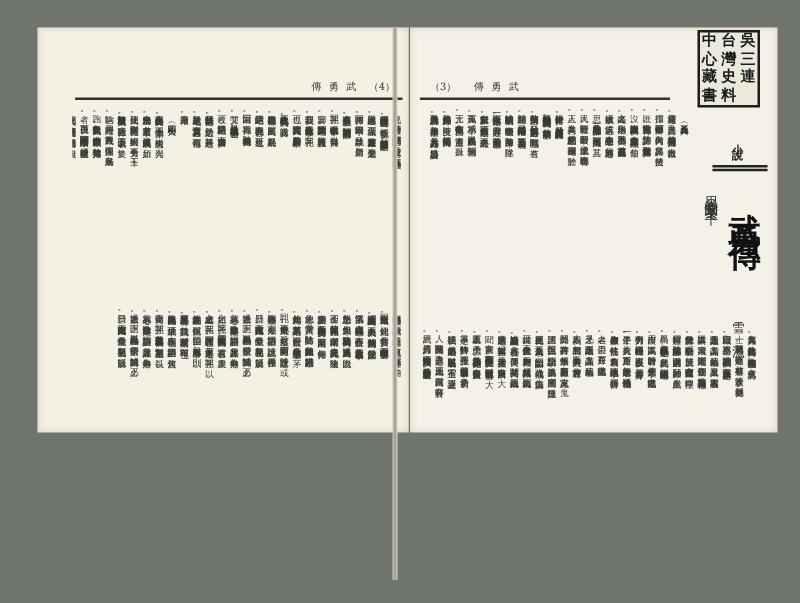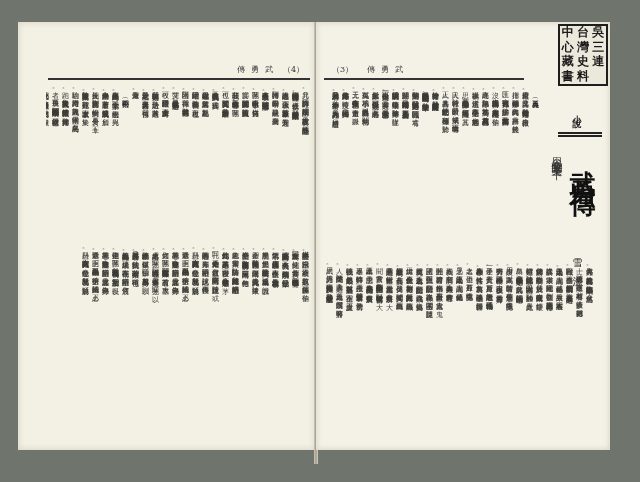--- a/index.html
+++ b/index.html
@@ -4,23 +4,24 @@
   <style>
     html, body { margin: 0; padding: 0; }
     body {
       width: 640px; height: 482px; overflow: hidden;
       background: #6f746c;
       position: relative;
       font-family: "DejaVu Serif", "Liberation Serif", serif;
     }
     .spread { position: absolute; left: 18px; top: 22px; width: 592px; height: 442px; }
     .page {
-      position: absolute; top: 0; height: 428px;
+      position: absolute; top: 0; height: 324px;
       background: #f3f0e4;
       box-shadow: inset 0 0 6px rgba(120,110,90,0.25);
+      margin-left: 12px;
     }
     .page.left { left: 0; width: 297px; }
     .page.right { left: 298px; width: 294px; background: #f4f1e6; }
     .gutter { position: absolute; left: 296px; top: 0; width: 4px; height: 442px; background: linear-gradient(90deg,#cfcab8,#9f9a8a,#d9d4c4); }
     .runhead {
       position: absolute; top: 40px; height: 14px;
       font-size: 8px; color: #333; letter-spacing: 6px;
       display: flex; align-items: center;
     }
     .rule { position: absolute; top: 56px; height: 2px; background: #333; }

